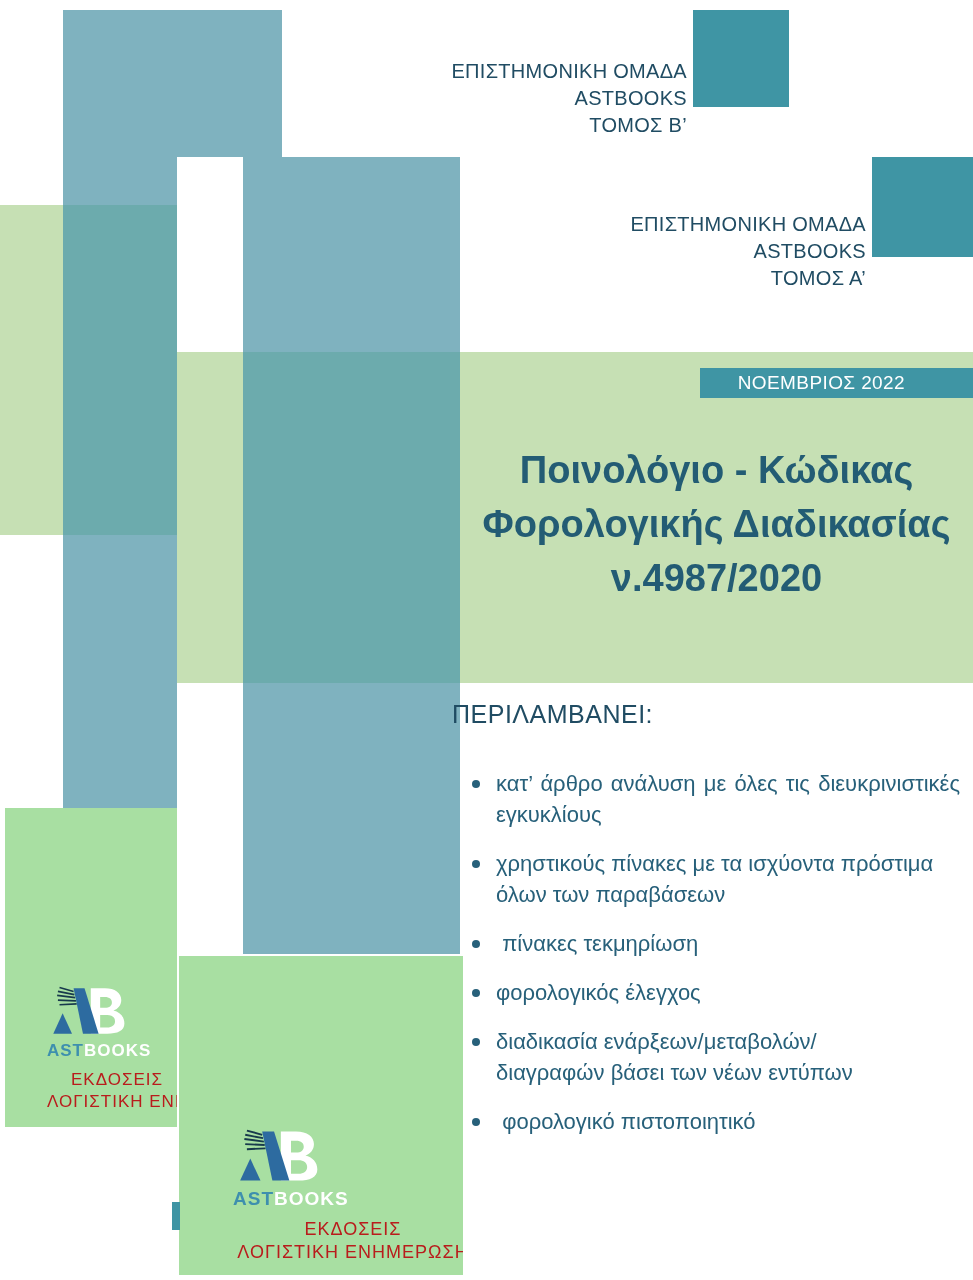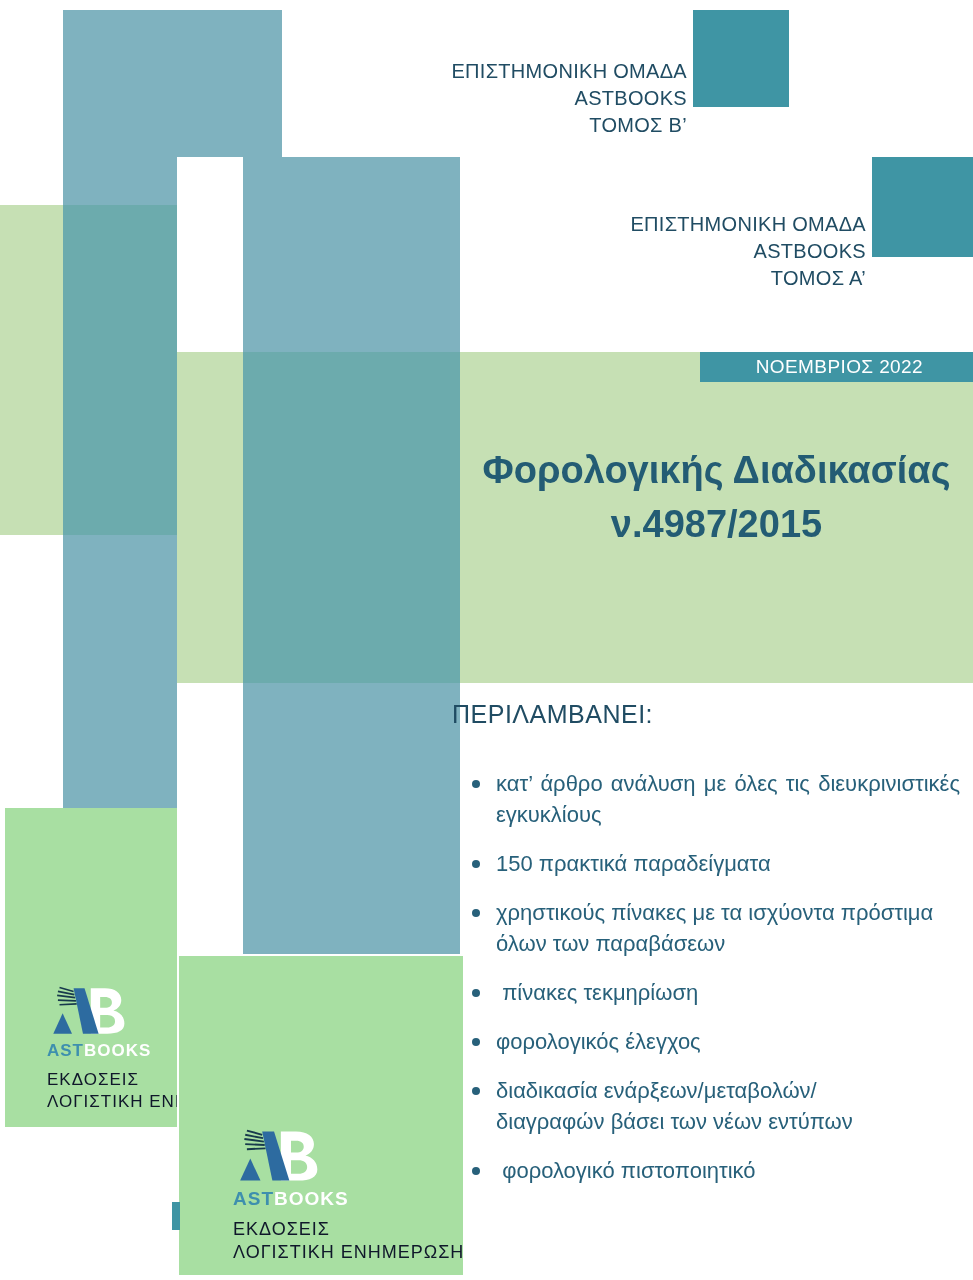--- a/index.html
+++ b/index.html
@@ -26,23 +26,23 @@
 
   
   .cover-header{
     z-index:6;text-align:right;color:var(--ink,#204c63);
     font-size:20px;line-height:27px;letter-spacing:.3px;
   }
   .back-header {right:286px;top:58px;width:320px;}
   .front-header{right:107px;top:211px;width:340px;}
 
   .badge-bar{
-    left:700px;top:352px;width:273px;height:30px;background:var(--teal-accent,#3f95a4);
+    left:700px;top:368px;width:273px;height:30px;background:var(--teal-accent,#3f95a4);
     color:#fff;font-size:19px;line-height:30px;text-align:right;
-    padding-right:50px;box-sizing:border-box;letter-spacing:.4px;z-index:6;
+    padding-right:68px;box-sizing:border-box;letter-spacing:.4px;z-index:6;
   }
 
   .front-title{
     left:460px;top:443px;width:513px;z-index:6;text-align:center;
     color:var(--title-ink,#235c74);font-size:38px;line-height:54px;font-weight:bold;
   }
   .front-title .t-line{white-space:nowrap;}
 
   .includes-heading{
     left:452px;top:700px;z-index:6;color:var(--ink,#204c63);
@@ -67,21 +67,21 @@
   .back-logo-panel  .logo-block{left:42px;top:177px;width:140px;}
   .front-logo-panel .logo-block{left:54px;top:172px;width:240px;}
   .logo-mark{display:block;}
   .back-logo-panel  .logo-mark{width:86px;height:52px;}
   .front-logo-panel .logo-mark{width:94px;height:56px;}
   .logo-name{margin-top:4px;font-weight:bold;letter-spacing:1px;white-space:nowrap;}
   .back-logo-panel  .logo-name{font-size:17px;line-height:20px;}
   .front-logo-panel .logo-name{font-size:19px;line-height:22px;}
   .logo-name .ast{color:var(--logo-teal,#3e8fae);}
   .logo-name .books{color:#fff;}
-  .logo-taglines{margin-top:8px;color:#0f172a;letter-spacing:1px;white-space:nowrap;}
+  .logo-taglines{margin-top:8px;color:#b91c1c;letter-spacing:1px;white-space:nowrap;text-align:center;}
   .back-logo-panel  .logo-taglines{font-size:17px;line-height:22px;}
   .front-logo-panel .logo-taglines{font-size:18px;line-height:23px;}
 </style>
 </head>
 <body>
 
 <div id="canvas">
 
   <div class="abs back-blue-band"></div>
   <div class="abs back-green-left"></div>
@@ -130,29 +130,29 @@
 
   <div class="abs cover-header front-header">
     <div>ΕΠΙΣΤΗΜΟΝΙΚΗ ΟΜΑΔΑ</div>
     <div>ASTBOOKS</div>
     <div>ΤΟΜΟΣ Α’</div>
   </div>
 
   <div class="abs badge-bar">ΝΟΕΜΒΡΙΟΣ 2022</div>
 
   <div class="abs front-title">
+    <div class="t-line">Ποινολόγιο - Κώδικας</div>
     <div class="t-line">Φορολογικής Διαδικασίας</div>
-    <div class="t-line">ν.4987/2015</div>
+    <div class="t-line">ν.4987/2020</div>
   </div>
 
   <div class="abs includes-heading">ΠΕΡΙΛΑΜΒΑΝΕΙ:</div>
 
   <ul class="abs bullet-list" id="bullet-list">
       <li class="justify">κατ’ άρθρο ανάλυση με όλες τις διευκρινιστικές εγκυκλίους</li>
-      <li>150 πρακτικά παραδείγματα</li>
       <li>χρηστικούς πίνακες με τα ισχύοντα πρόστιμα
 όλων των παραβάσεων</li>
       <li> πίνακες τεκμηρίωση</li>
       <li>φορολογικός έλεγχος</li>
       <li>διαδικασία ενάρξεων/μεταβολών/
 διαγραφών βάσει των νέων εντύπων</li>
       <li> φορολογικό πιστοποιητικό</li>
     </ul>
 
   <div class="abs front-logo-panel">

